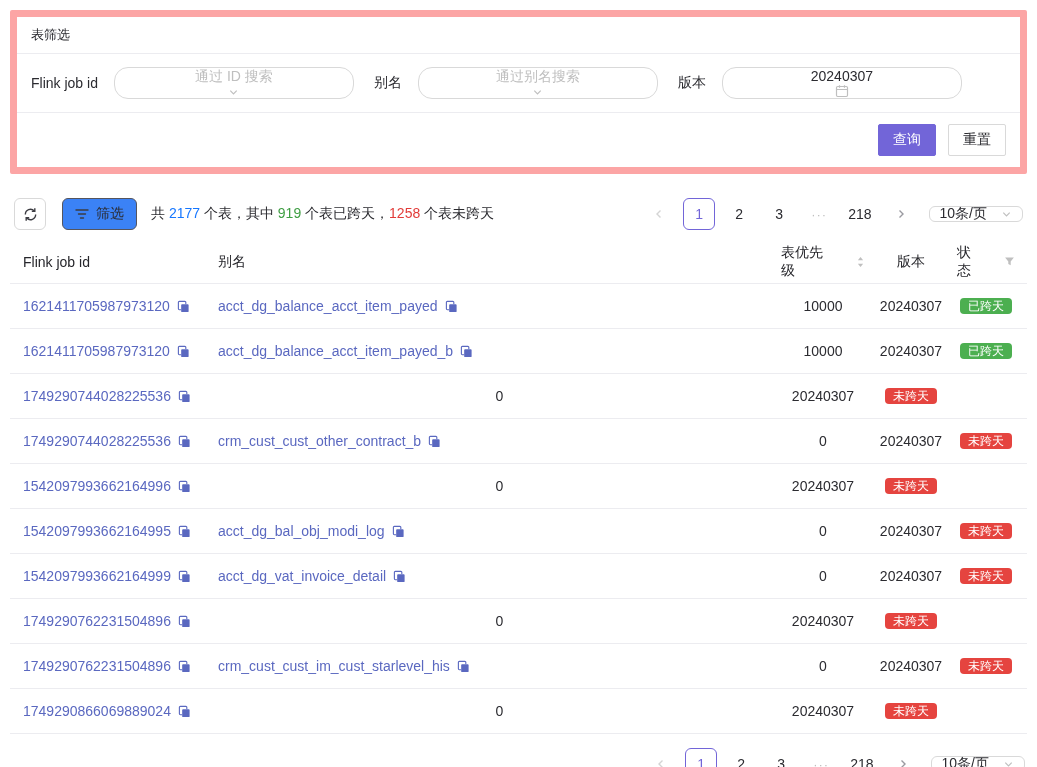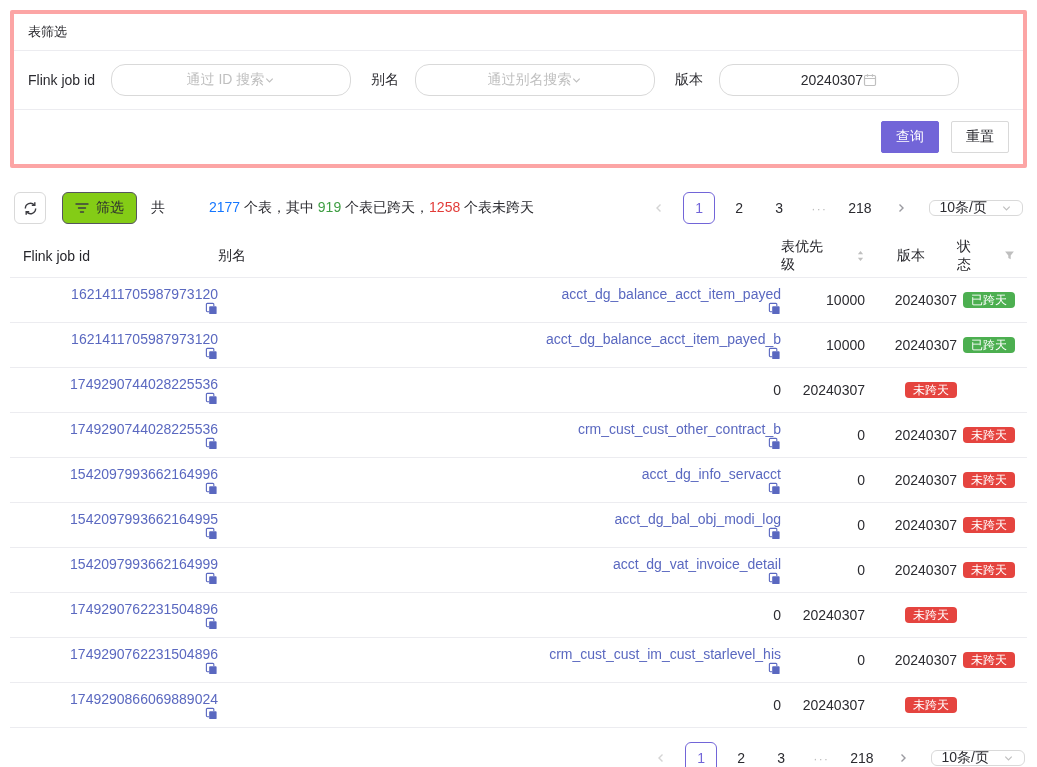--- a/index.html
+++ b/index.html
@@ -5,54 +5,54 @@
   * { box-sizing: border-box; }
   html, body { margin: 0; padding: 0; }
   body {
     width: 1037px; height: 767px; overflow: hidden; background: #fff;
     font-family: "Liberation Sans", "DejaVu Sans", sans-serif;
     font-size: 14px; color: #2b2b30;
   }
   .page { padding: 10px; }
 
   
-  .filter-card { border: 4px solid #fca5a5; border-radius: 2px; background: #fff; }
+  .filter-card { border: 7px solid #fca5a5; border-radius: 2px; background: #fff; }
   .filter-card-header { padding: 9px 14px; font-size: 13px; color: #26262b; border-bottom: 1px solid #ececf0; }
   .filter-fields { display: flex; align-items: center; padding: 13px 14px; border-bottom: 1px solid #ececf0; }
   .field-group { display: flex; align-items: center; }
   .field-group + .field-group { margin-left: 20px; }
   .field-label { margin-right: 16px; white-space: nowrap; color: #2b2b30; }
   .select, .date-input {
     width: 240px; height: 32px; border: 1px solid #d9d9d9; border-radius: 14px;
-    display: flex; align-items: center; justify-content: center;
-    padding: 0 11px; background: #fff; cursor: pointer;
+    display: flex; align-items: center; justify-content: space-between;
+    padding: 0 11px; background: #fff; cursor: pointer; flex-direction: column;
   }
   .placeholder { color: #bfbfbf; }
   .date-value { color: #2b2b30; }
   .filter-actions { display: flex; justify-content: flex-end; gap: 12px; padding: 11px 14px; }
   .btn {
     height: 32px; padding: 0 14px; border-radius: 2px; font-size: 14px;
     display: inline-flex; align-items: center; justify-content: center;
     cursor: pointer; border: 1px solid #d9d9d9; background: #fff; color: #2b2b30;
   }
   .btn-primary { background: var(--primary, #7265d8); border-color: var(--primary, #7265d8); color: #fff; }
 
   
   .toolbar { display: flex; align-items: center; margin-top: 24px; padding: 0 4px; }
   .icon-btn {
     width: 32px; height: 32px; border: 1px solid #d9d9d9; border-radius: 6px;
     display: flex; align-items: center; justify-content: center; background: #fff; cursor: pointer;
   }
   .filter-btn {
     height: 32px; margin-left: 16px; padding: 8px 12px; border: 1px solid #55555e;
     border-radius: 6px; display: flex; align-items: center; gap: 7px;
-    background: #84cc16; cursor: pointer; color: #2b2b30;
+    background: #3b82f6; cursor: pointer; color: #2b2b30;
   }
   .summary { margin-left: 14px; white-space: nowrap; }
-  .n-blue { color: var(--blue, #1677ff); margin-left: 40px; }
+  .n-blue { color: var(--blue, #1677ff); }
   .n-green { color: var(--green, #3f9e43); }
   .n-red { color: var(--red, #e23b38); }
   .toolbar .pagination-slot { margin-left: auto; }
 
   
   .pagination { display: flex; align-items: center; }
   .pages { display: flex; align-items: center; }
   .page-btn, .page-arrow {
     min-width: 32px; height: 32px; margin: 0 4px; border-radius: 6px;
     display: flex; align-items: center; justify-content: center; cursor: pointer;
@@ -71,21 +71,21 @@
   
   .table { margin-top: 10px; }
   .thead, .trow {
     display: grid; grid-template-columns: 195px 1fr 84px 92px 58px;
     align-items: center; padding: 0 12px 0 13px; border-bottom: 1px solid #ececf0;
   }
   .thead { height: 44px; font-weight: 500; color: #26262b; }
   .trow { height: 45px; background: #fff; }
   .th { display: flex; align-items: center; }
   .th-priority, .th-version, .th-status { justify-content: center; gap: 21px; }
-  .cell { display: flex; align-items: flex-end; min-width: 0; flex-direction: column; }
+  .cell { display: flex; align-items: center; min-width: 0; }
   .cell-priority, .cell-version { justify-content: center; color: #2b2b30; }
   .cell-status { justify-content: center; }
   .link { color: var(--link, #5a68c0); text-decoration: none; cursor: pointer; white-space: nowrap; overflow: hidden; text-overflow: ellipsis; }
   .copy-icon { margin-left: 7px; color: var(--link, #5a68c0); display: inline-flex; cursor: pointer; flex: none; }
   .badge { font-size: 12px; color: #fff; border-radius: 4px; padding: 1px 8px; line-height: 1.2; white-space: nowrap; }
   .badge.success { background: var(--badge-green, #4caf50); }
   .badge.error { background: var(--badge-red, #e5443f); }
 
   .bottom-pagination-row { display: flex; justify-content: flex-end; margin-top: 14px; padding: 0 2px; }
 
@@ -324,29 +324,20 @@
   <div class="trow">
     <div class="cell cell-id">
       <a class="link">1542097993662164996</a>
       <span class="copy-icon">
         <svg width="13" height="13" viewBox="0 0 14 14">
                 <path d="M9.5 4.5v-2a1 1 0 0 0-1-1h-6a1 1 0 0 0-1 1v7a1 1 0 0 0 1 1h2" fill="none" stroke="currentColor" stroke-width="1.2"></path>
                 <rect x="4.5" y="4.5" width="8" height="8.5" rx="1" fill="currentColor"></rect>
               </svg>
       </span>
     </div>
-    <div class="cell cell-alias">
-      <a class="link">acct_dg_info_servacct</a>
-      <span class="copy-icon">
-        <svg width="13" height="13" viewBox="0 0 14 14">
-                <path d="M9.5 4.5v-2a1 1 0 0 0-1-1h-6a1 1 0 0 0-1 1v7a1 1 0 0 0 1 1h2" fill="none" stroke="currentColor" stroke-width="1.2"></path>
-                <rect x="4.5" y="4.5" width="8" height="8.5" rx="1" fill="currentColor"></rect>
-              </svg>
-      </span>
-    </div>
     <div class="cell cell-priority">0</div>
     <div class="cell cell-version">20240307</div>
     <div class="cell cell-status">
       <span class="badge error">未跨天</span>
     </div>
   </div>
 
   <div class="trow">
     <div class="cell cell-id">
       <a class="link">1542097993662164995</a>

